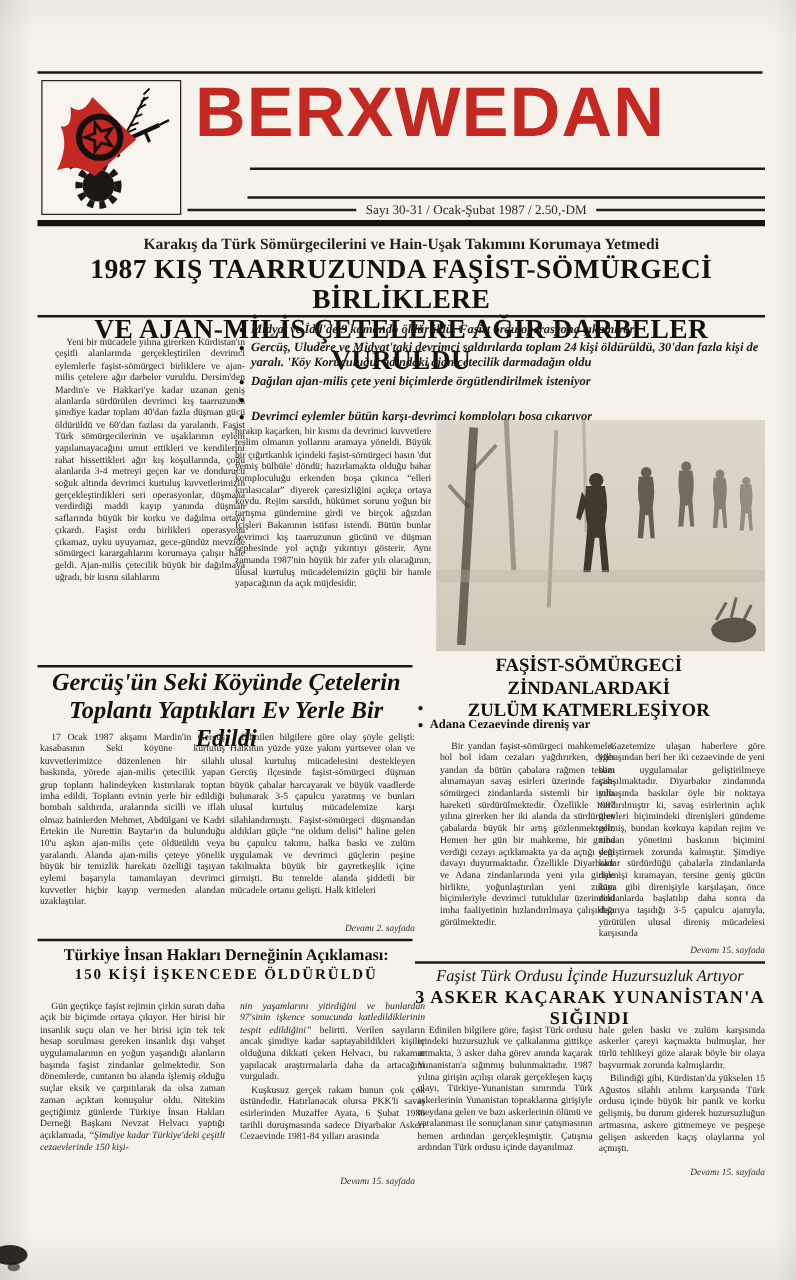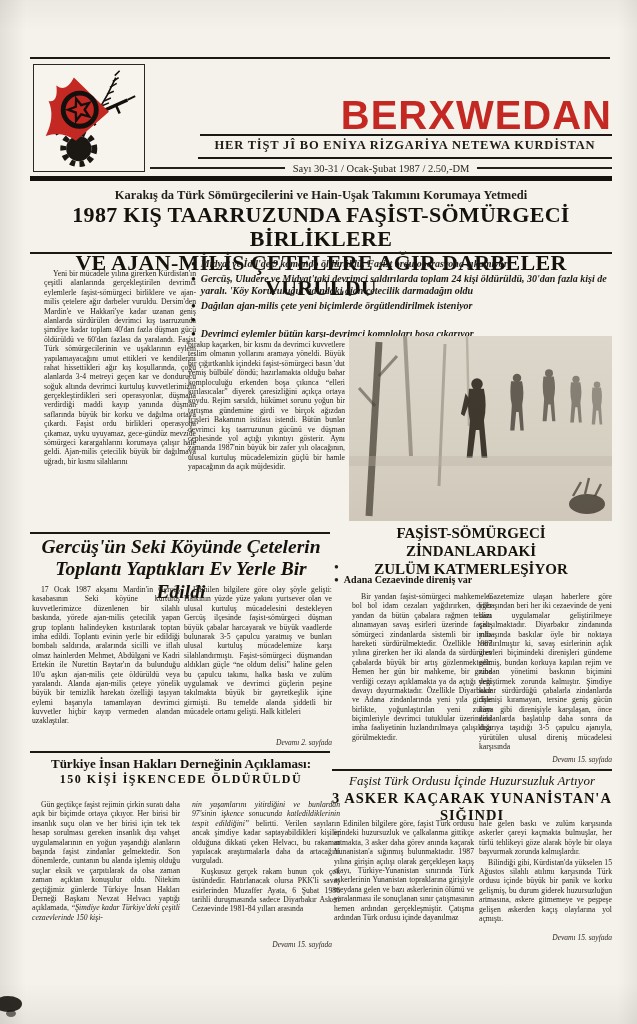--- a/index.html
+++ b/index.html
@@ -12,22 +12,22 @@
       linear-gradient(90deg, rgba(60,55,45,.10), rgba(60,55,45,0) 4%),
       linear-gradient(270deg, rgba(60,55,45,.07), rgba(60,55,45,0) 3%),
       linear-gradient(0deg, rgba(60,55,45,.08), rgba(60,55,45,0) 4%),
       linear-gradient(180deg, rgba(60,55,45,.05), rgba(60,55,45,0) 3%);
     color:#221f1b;
   }
   .abs { position:absolute; }
   .hrule { background:#1c1915; }
   .masthead-title {
     font-family:"Liberation Sans","DejaVu Sans",sans-serif;
-    font-weight:bold; font-size:40px; line-height:1;
-    color:#c42823; text-align:right; letter-spacing:1px;margin-top:33px;
+    font-weight:bold; font-size:56px; line-height:1;
+    color:#c42823; text-align:left; letter-spacing:1px;
   }
   .motto { font-weight:bold; font-size:12.5px; text-align:center; letter-spacing:.8px; color:#1e1b17; }
   .issue-row { display:flex; align-items:center; gap:8px; }
   .issue-row .line { flex:1; height:1.5px; background:#24201b; }
   .issue-text { font-size:10.5px; white-space:nowrap; color:#2a2620; }
   .kicker { font-weight:bold; font-size:12.5px; text-align:center; }
   .headline-main { font-weight:bold; font-size:22px; line-height:1.1; text-align:center; letter-spacing:.3px; color:#15120e; }
   .sec-head { font-weight:bold; text-align:center; color:#15120e; }
   .ital-head { font-style:italic; font-weight:bold; text-align:center; color:#15120e; }
   .col {
@@ -70,21 +70,20 @@
       <path d="M12,72 Q22,52 15,36 Q25,38 23,20 Q33,28 41,12 L77,47 L43,77 Q29,66 12,72 Z" fill="#c42823"></path>
 
       <circle cx="47" cy="45" r="17" fill="#c42823" stroke="#14100d" stroke-width="5"></circle>
       <polygon transform="translate(47,45) rotate(-18)" points="0,-12 2.9,-4.1 11.4,-3.7 4.7,1.6 7.1,9.7 0,5 -7.1,9.7 -4.7,1.6 -11.4,-3.7 -2.9,-4.1" fill="#c42823" stroke="#14100d" stroke-width="2.4"></polygon>
     </svg>
   </div>
 
   <div class="abs masthead-title" style="left: 156px; top: 62px; width: 456px; height: 68px; color: rgb(196, 40, 35);">BERXWEDAN</div>
 
   <div class="abs hrule" style="left:200px;top:134px;width:412px;height:2px;"></div>
-  <div class="abs motto" style="left:198px;top:138px;width:414px;">HER TİŞT JÎ BO ENİYA RİZGARİYA NETEWA KURDİSTAN</div>
   <div class="abs hrule" style="left:198px;top:157px;width:414px;height:1.5px;"></div>
 
   <div class="abs issue-row" style="left:150px;top:161px;width:462px;height:14px;">
     <span class="line"></span>
     <span class="issue-text">Sayı 30-31 / Ocak-Şubat 1987 / 2.50,-DM</span>
     <span class="line"></span>
   </div>
 
   <div class="abs" style="left:30px;top:176px;width:582px;height:5px;background:#15120e;"></div>
 

